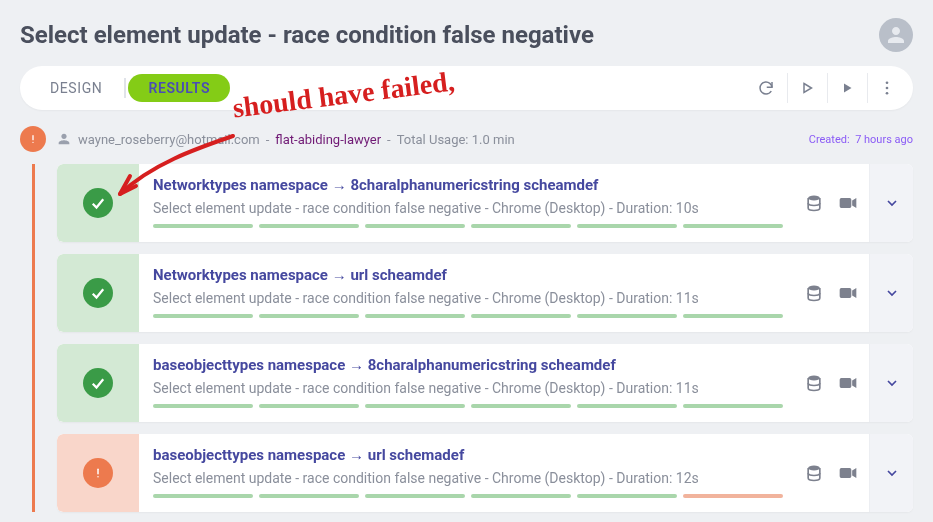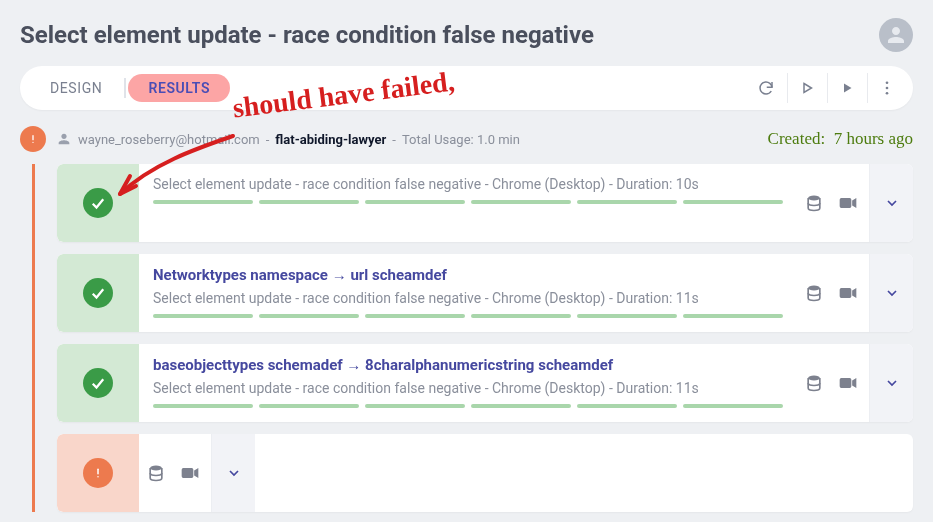--- a/index.html
+++ b/index.html
@@ -7,34 +7,34 @@
   .page { padding: 18px 20px 0 20px; position: relative; }
   .header { display: flex; align-items: center; justify-content: space-between; margin-bottom: 14px; }
   .title { font-size: 24px; font-weight: 700; color: #4a4f5d; }
   .avatar { width: 34px; height: 34px; border-radius: 50%; background: #b9bfc9; display: flex; align-items: center; justify-content: center; }
   .avatar svg { width: 24px; height: 24px; fill: #e7eaef; }
 
   .toolbar { background: #fff; border-radius: 22px; height: 44px; display: flex; align-items: center; padding: 0 8px; box-shadow: 0 1px 2px rgba(0,0,0,0.04); margin-bottom: 16px; }
   .tabs { display: flex; align-items: center; height: 100%; }
   .tab { padding: 0 20px; font-size: 14px; letter-spacing: 0.6px; color: #7a8090; cursor: pointer; height: 28px; line-height: 28px; border-radius: 14px; margin: 0 2px; }
   .tab-sep { width: 1px; height: 20px; background: #e0e3e9; }
-  .tab.active { background: #fca5a5; color: #4a4db5; font-weight: 600; }
+  .tab.active { background: #84cc16; color: #4a4db5; font-weight: 600; }
   .spacer { flex: 1; }
   .actions { display: flex; align-items: center; gap: 2px; }
   .act-btn { width: 38px; height: 30px; display: flex; align-items: center; justify-content: center; cursor: pointer; color: #7a8090; border-left: 1px solid #e8eaee; }
   .act-btn:first-child { border-left: none; }
   .act-btn svg { width: 18px; height: 18px; }
 
   .run-header { display: flex; align-items: center; gap: 10px; font-size: 13px; color: #8a8f9b; margin-bottom: 12px; padding-left: 0; }
   .run-badge { width: 26px; height: 26px; border-radius: 50%; background: #ed7a4e; display: flex; align-items: center; justify-content: center; flex-shrink: 0; margin-left: 0; }
   .run-badge svg { width: 16px; height: 16px; }
   .run-meta { flex: 1; display: flex; align-items: center; gap: 6px; flex-wrap: wrap; }
   .run-meta .user-ic { width: 16px; height: 16px; fill: #9aa0ad; }
-  .run-meta .strong { color: #0f172a; font-weight: 700; }
-  .run-created { font-size: 17px; color: #4d7c0f; font-family: Liberation Serif, serif; }
+  .run-meta .strong { color: #701a75; font-weight: 400; }
+  .run-created { font-size: 11px; color: #8b5cf6; }
 
   .timeline { border-left: 3px solid #ed7a4e; margin-left: 12px; padding-left: 22px; display: flex; flex-direction: column; gap: 12px; }
 
   .row { background: #fff; border-radius: 6px; display: flex; align-items: stretch; min-height: 78px; box-shadow: 0 1px 2px rgba(0,0,0,0.04); overflow: hidden; }
   .status-box { width: 82px; flex-shrink: 0; display: flex; align-items: center; justify-content: center; border-radius: 6px 0 0 6px; }
   .status-box.pass { background: #d3e9d4; }
   .status-box.fail { background: #f9d6ca; }
   .status-circle { width: 30px; height: 30px; border-radius: 50%; display: flex; align-items: center; justify-content: center; }
   .status-circle.pass { background: #3a9b47; }
   .status-circle.fail { background: #ed7a4e; }
@@ -136,20 +136,21 @@
 
   <div class="row">
         <div class="status-box pass">
           <div class="status-circle pass">
             <svg viewBox="0 0 24 24" fill="none" stroke="#fff" stroke-width="3">
               <polyline points="5,13 10,18 19,7"></polyline>
             </svg>
           </div>
         </div>
         <div class="row-body">
+          <div class="row-title">Networktypes namespace → 8charalphanumericstring scheamdef</div>
           <div class="row-sub">Select element update - race condition false negative - Chrome (Desktop) - Duration:  10s</div>
           <div class="bars">
             <div class="bar g"></div>
             <div class="bar g"></div>
             <div class="bar g"></div>
             <div class="bar g"></div>
             <div class="bar g"></div>
             <div class="bar g"></div>
           </div>
         </div>
@@ -215,21 +216,21 @@
       </div>
       <div class="row">
         <div class="status-box pass">
           <div class="status-circle pass">
             <svg viewBox="0 0 24 24" fill="none" stroke="#fff" stroke-width="3">
               <polyline points="5,13 10,18 19,7"></polyline>
             </svg>
           </div>
         </div>
         <div class="row-body">
-          <div class="row-title">baseobjecttypes schemadef → 8charalphanumericstring scheamdef</div>
+          <div class="row-title">baseobjecttypes namespace → 8charalphanumericstring scheamdef</div>
           <div class="row-sub">Select element update - race condition false negative - Chrome (Desktop) - Duration:  11s</div>
           <div class="bars">
             <div class="bar g"></div>
             <div class="bar g"></div>
             <div class="bar g"></div>
             <div class="bar g"></div>
             <div class="bar g"></div>
             <div class="bar g"></div>
           </div>
         </div>
@@ -255,20 +256,32 @@
       </div>
       <div class="row">
         <div class="status-box fail">
           <div class="status-circle fail">
             <svg viewBox="0 0 24 24" fill="#fff">
               <rect x="11" y="6" width="2" height="8" rx="1"></rect>
               <rect x="11" y="16" width="2" height="2" rx="1"></rect>
             </svg>
           </div>
         </div>
+        <div class="row-body">
+          <div class="row-title">baseobjecttypes namespace → url schemadef</div>
+          <div class="row-sub">Select element update - race condition false negative - Chrome (Desktop) - Duration:  12s</div>
+          <div class="bars">
+            <div class="bar g"></div>
+            <div class="bar g"></div>
+            <div class="bar g"></div>
+            <div class="bar g"></div>
+            <div class="bar g"></div>
+            <div class="bar r"></div>
+          </div>
+        </div>
         <div class="row-actions">
           <div class="icon-btn">
             <svg viewBox="0 0 24 24">
               <ellipse cx="12" cy="6" rx="7" ry="3"></ellipse>
               <path d="M5 6v6c0 1.7 3.1 3 7 3s7-1.3 7-3V6" fill="none" stroke="currentColor" stroke-width="2"></path>
               <path d="M5 12v6c0 1.7 3.1 3 7 3s7-1.3 7-3v-6" fill="none" stroke="currentColor" stroke-width="2"></path>
             </svg>
           </div>
           <div class="icon-btn">
             <svg viewBox="0 0 24 24">

